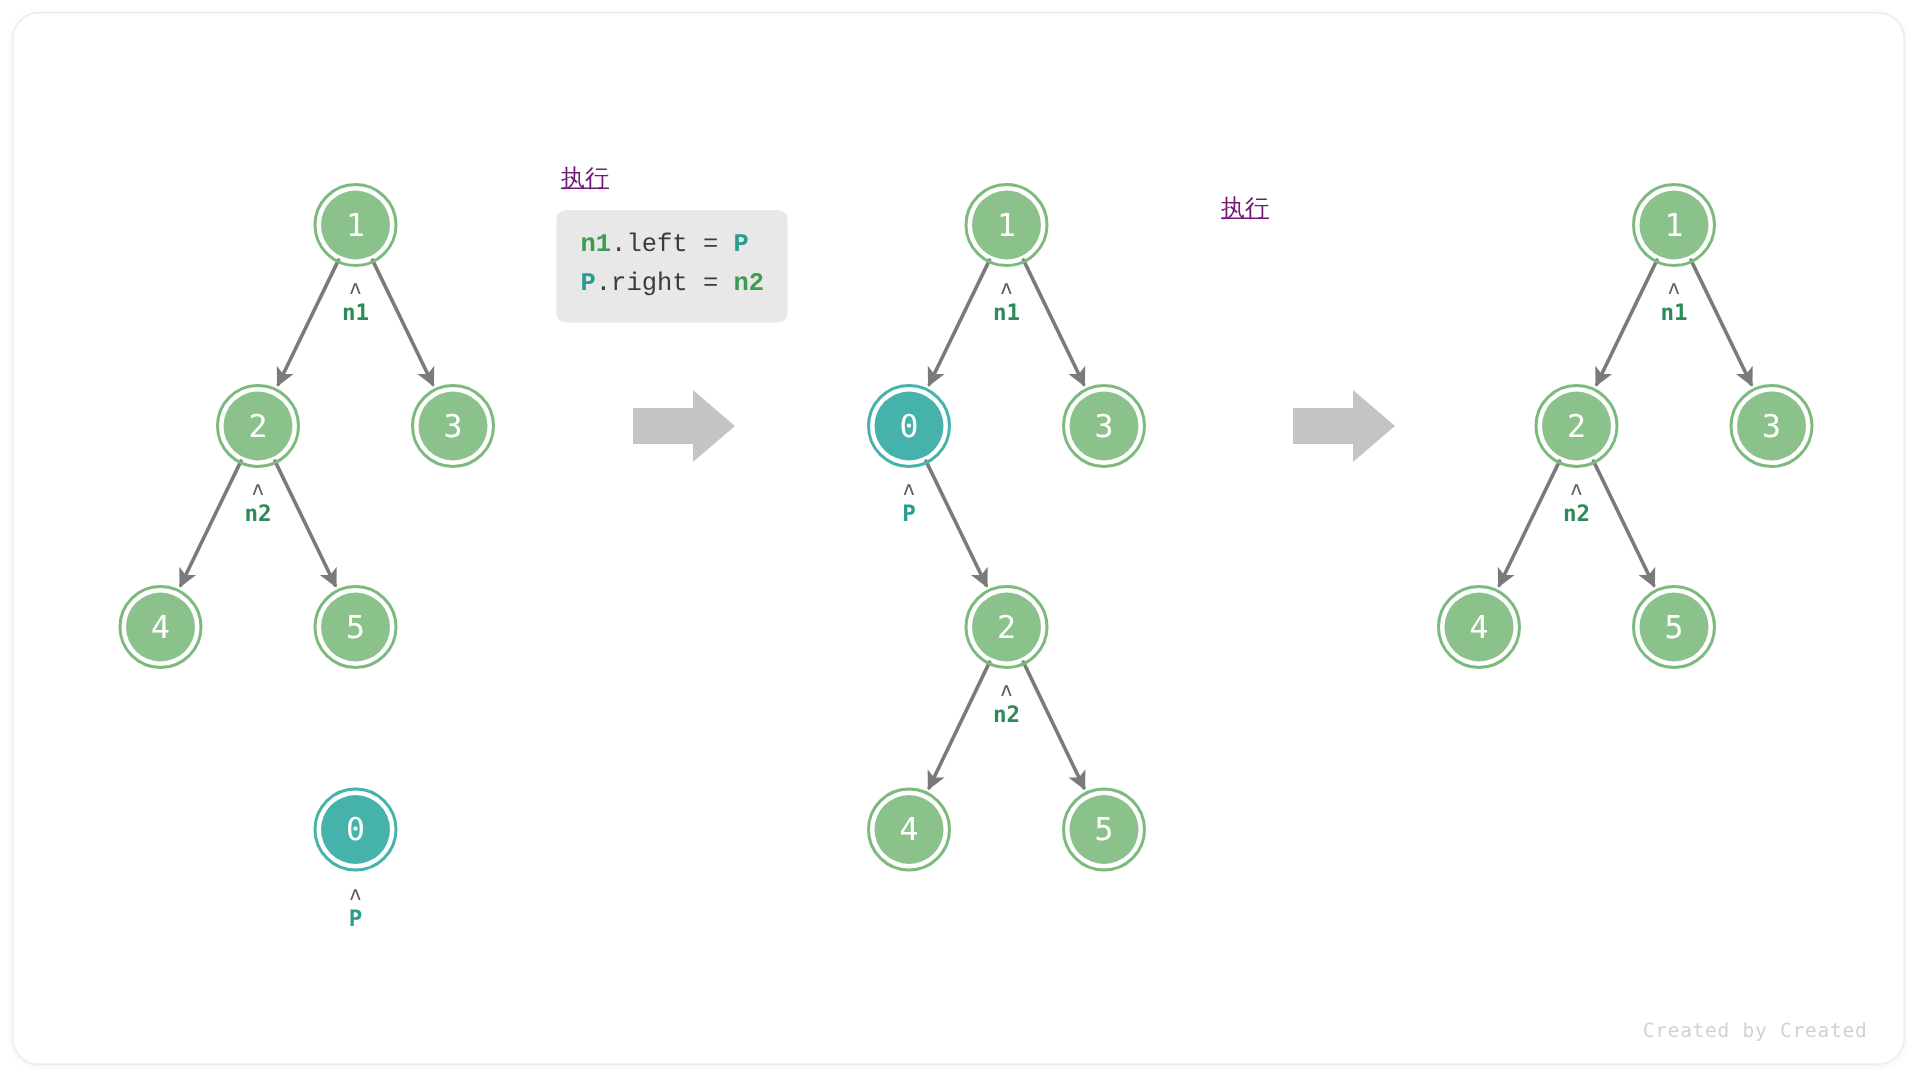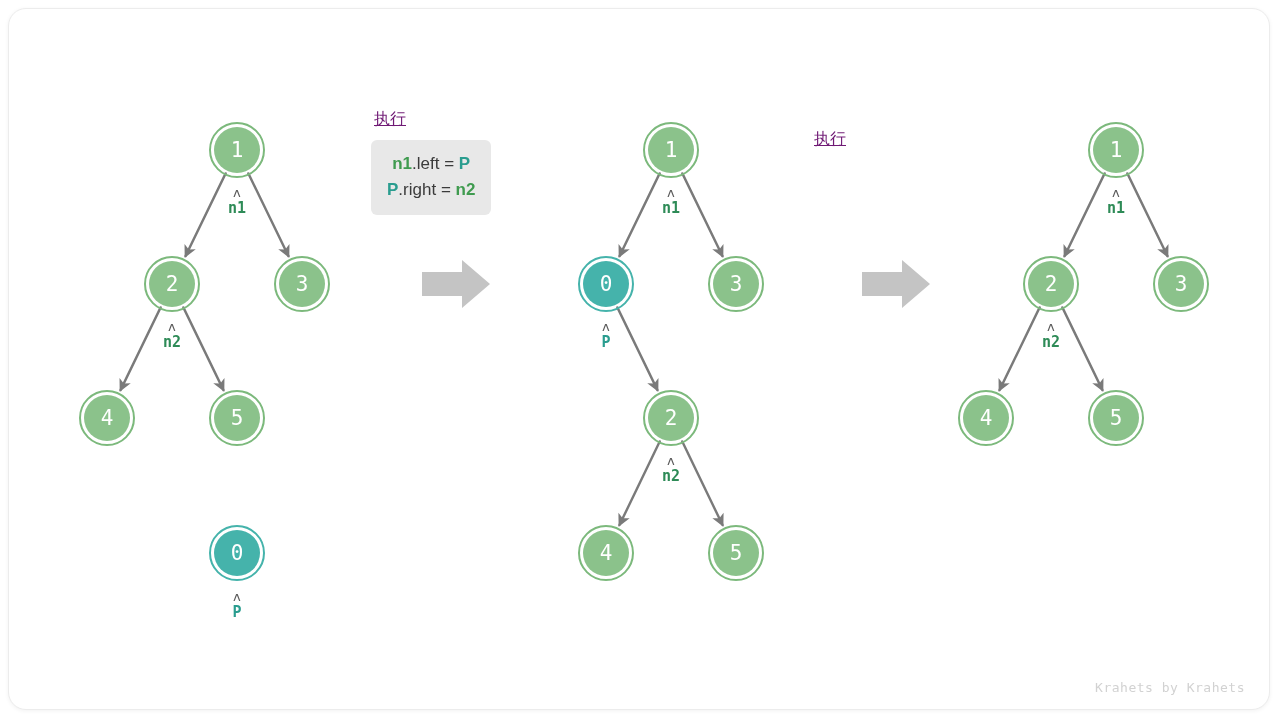--- a/index.html
+++ b/index.html
@@ -83,26 +83,25 @@
     padding-left:3px;
     text-decoration:underline;
   }
   .codebox{
     display:inline-block;
     background:#E8E8E8;
     border-radius:6px;
     padding:11px 16px 12px 16px;
   }
   .codebox .line{
-    font-family:Liberation Sans, sans-serif;
+    font-family:Liberation Mono, monospace;
     font-size:17px;
     line-height:26px;
     color:#3b3b3b;
     white-space:pre;
-    text-align:center;
   }
   .tok-n{color:#3f9b4f;font-weight:bold;}
   .tok-p{color:#2A9D8F;font-weight:bold;}
   .tok-plain{color:#3b3b3b;}
 
   
   #credit{
     position:absolute;
     right:26px;bottom:16px;
     font-family:"DejaVu Sans Mono","Liberation Mono",monospace;
@@ -262,15 +261,15 @@
     <div id="step-host">
         <div class="step" style="left: 362px; top: 98px;"><div class="verb">执行</div><div class="codebox"><div class="line"><span class="tok-n">n1</span><span class="tok-plain">.left </span><span class="tok-plain">= </span><span class="tok-p">P</span></div><div class="line"><span class="tok-p">P</span><span class="tok-plain">.right </span><span class="tok-plain">= </span><span class="tok-n">n2</span></div></div></div>
         <div class="step" style="left: 802px; top: 118px;"><div class="verb">执行</div></div>
       </div>
 
     <svg class="layer" id="steparrow-layer" viewBox="0 0 1262 702">
         <path d="M 413 263 L 453 263 L 453 251 L 481 275 L 453 299 L 453 287 L 413 287 Z" fill="#C4C4C4"></path>
         <path d="M 853 263 L 893 263 L 893 251 L 921 275 L 893 299 L 893 287 L 853 287 Z" fill="#C4C4C4"></path>
       </svg>
 
-    <div id="credit">Krahets by Krahets</div>
+    <div id="credit">Created by Created</div>
   </div>
 </div>
 
 </body></html>

